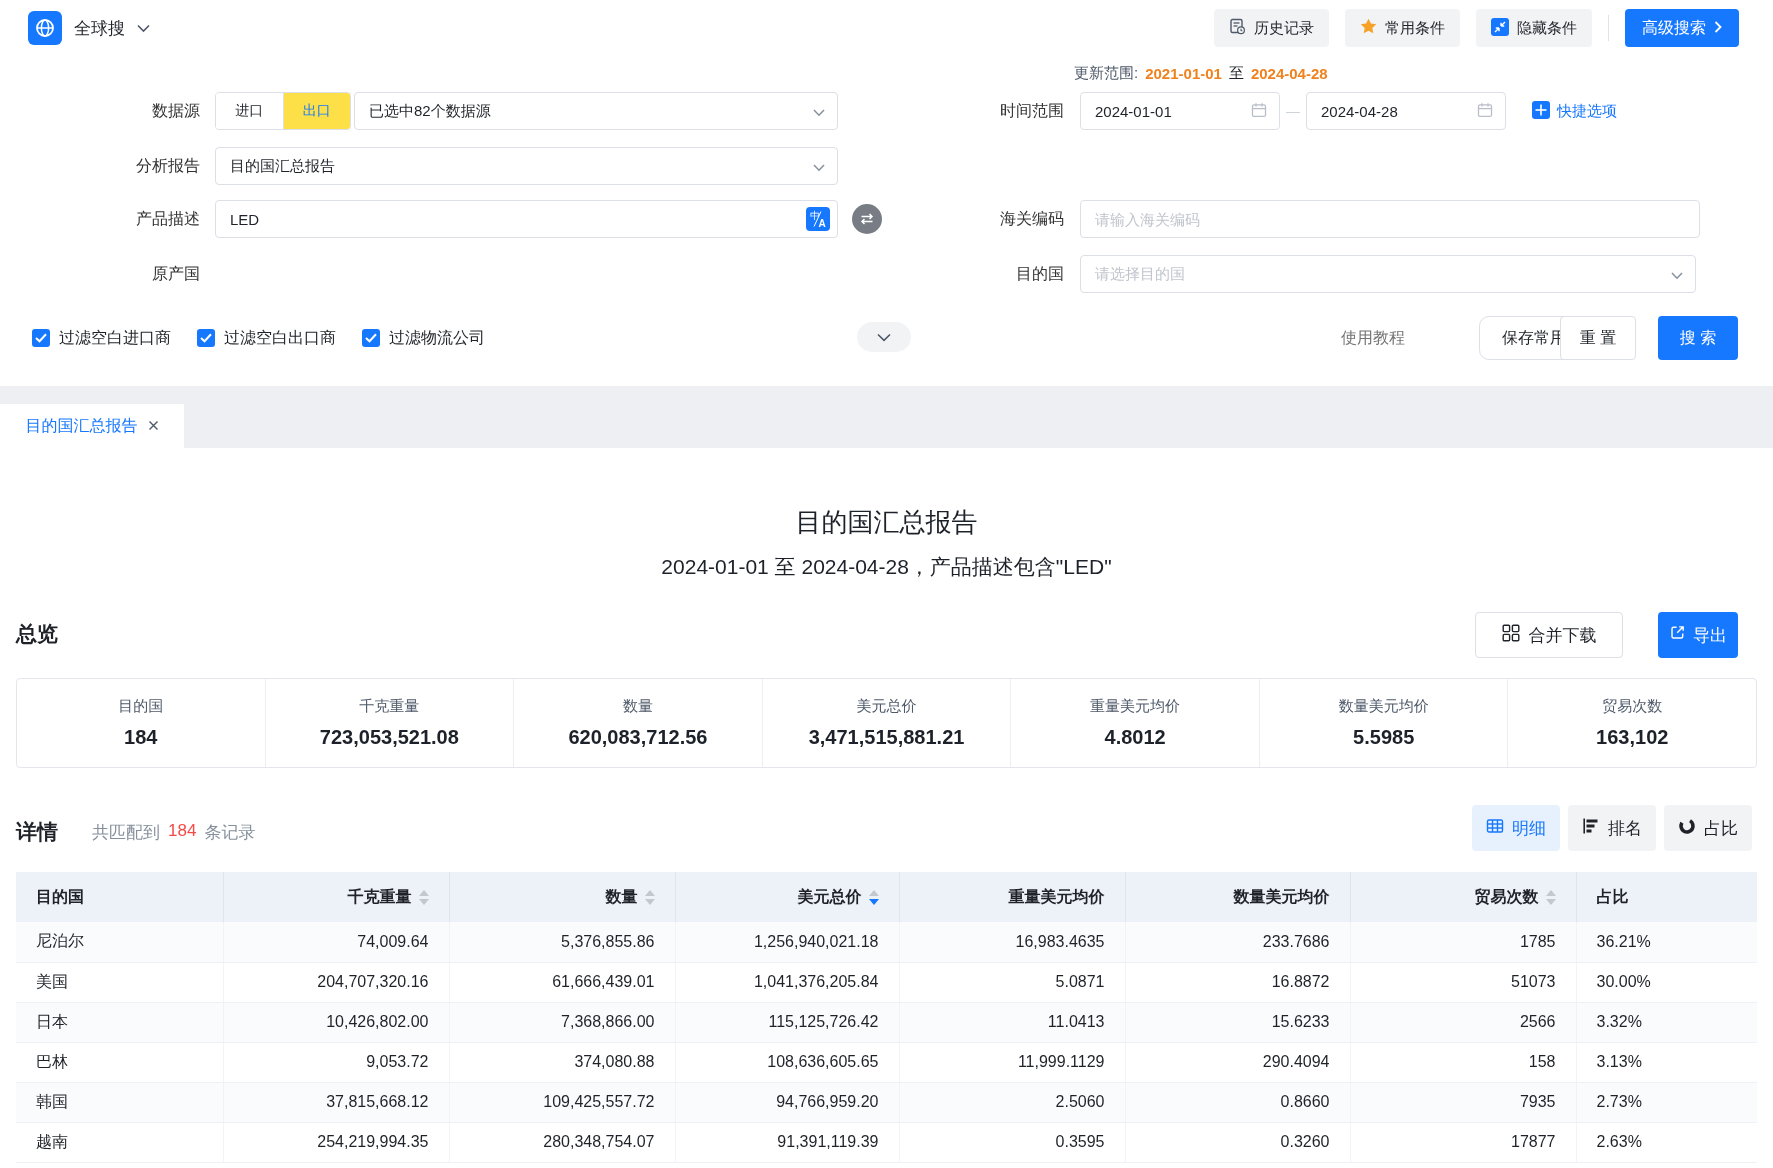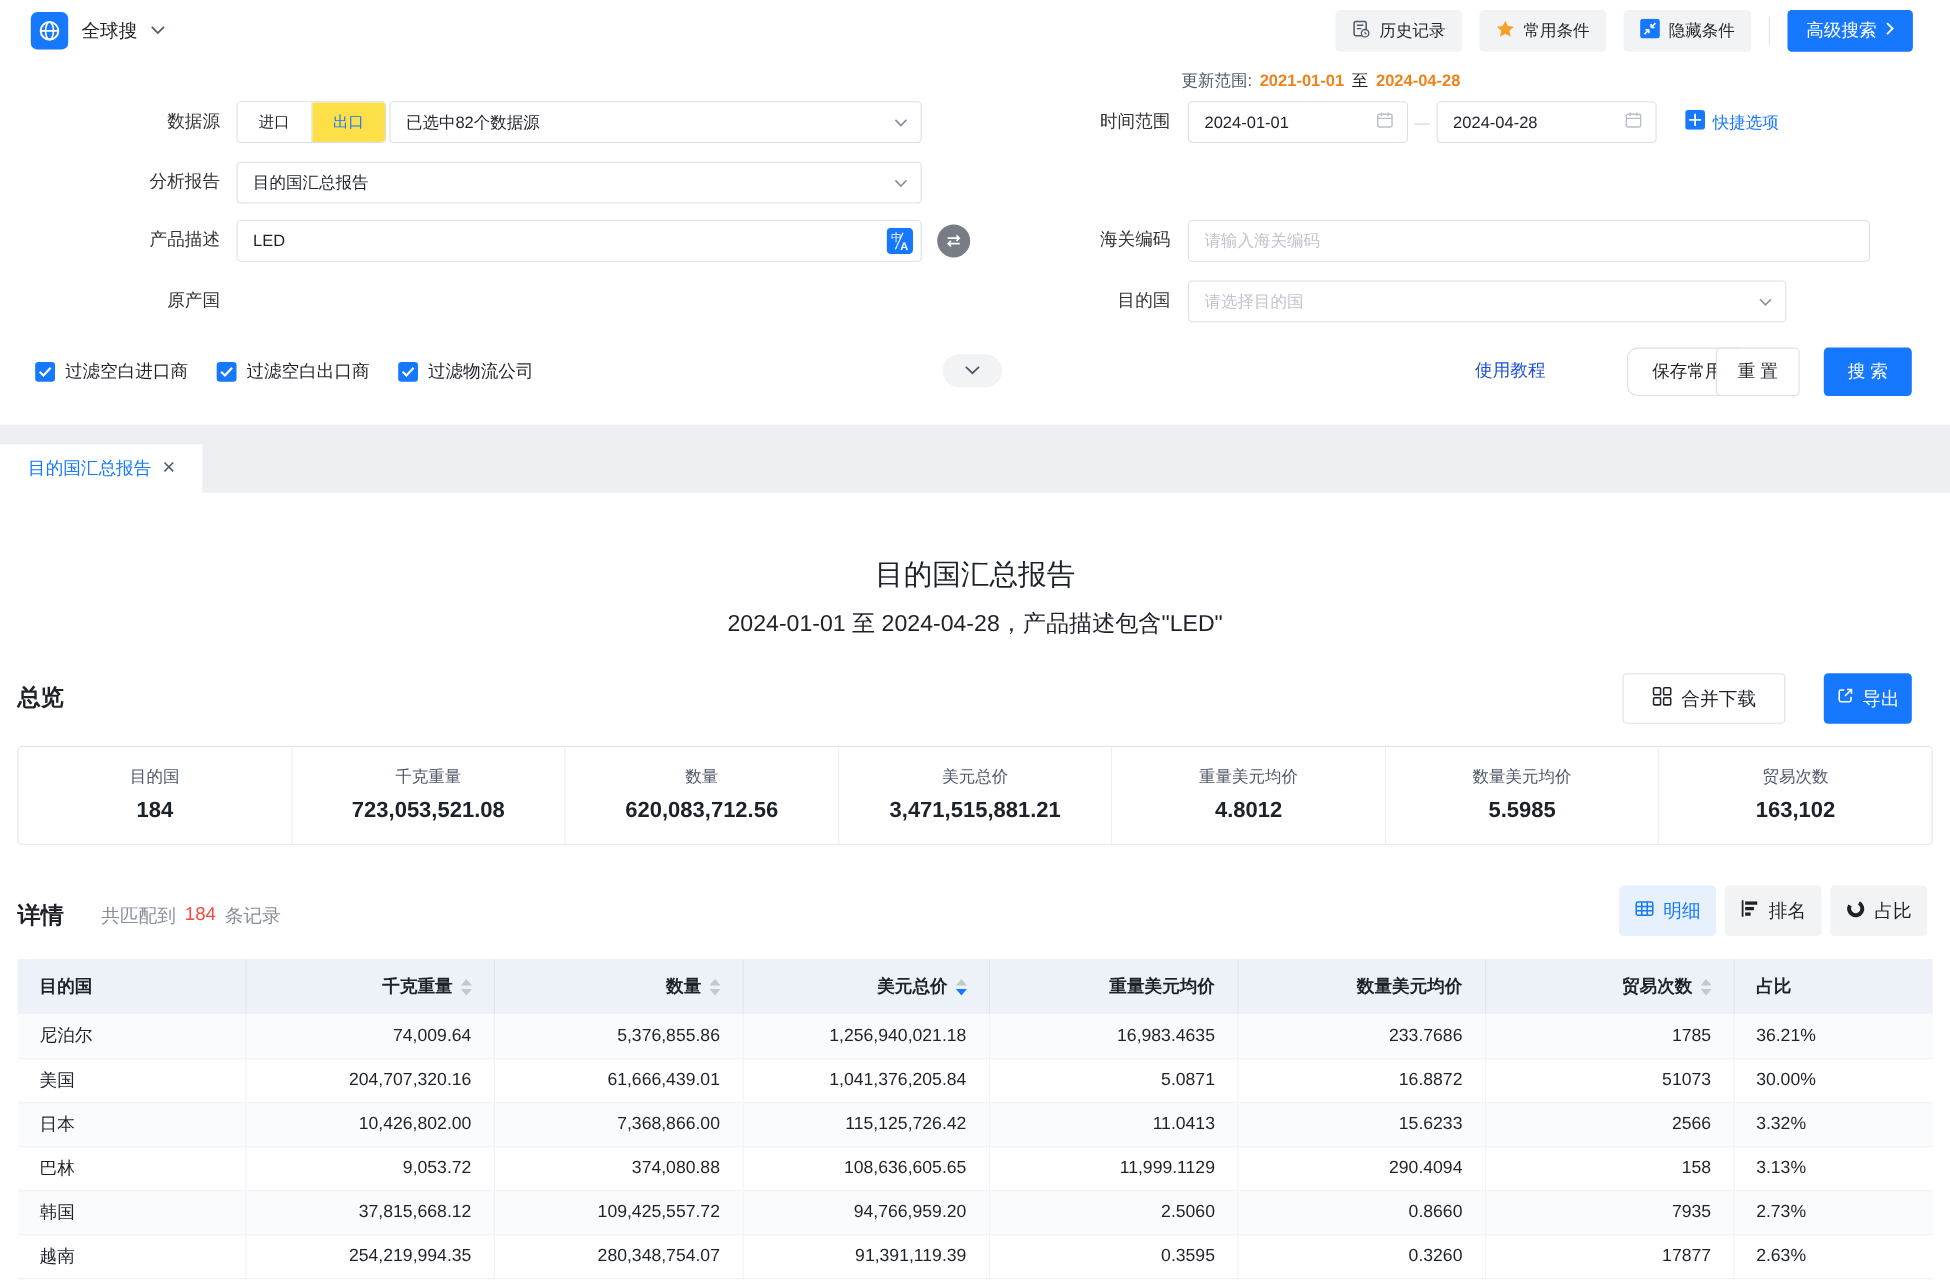--- a/index.html
+++ b/index.html
@@ -33,42 +33,42 @@
   .seg .on { background:#fde047; color:#1677ff;font-family:Liberation Mono, monospace; }
   .seg .off { background:#fff; color:#1f2329; border-right:1px solid #dcdfe6; }
   .dash { color:#cfd3da; line-height:38px; text-align:center; font-size:14px; }
   .quick { display:flex; align-items:center; gap:7px; height:38px; cursor:pointer; }
   .quick span { color:#1677ff; font-size:15px; }
   .cbgroup { display:flex; align-items:center; gap:26px; height:44px; }
   .cbitem { display:flex; align-items:center; gap:9px; cursor:pointer; }
   .cb { width:18px; height:18px; background:#1677ff; border-radius:3px; display:flex; align-items:center; justify-content:center; }
   .cbitem span.t { font-size:16px; color:#1f2329; }
   .pill { width:54px; height:30px; background:#f2f3f5; border-radius:16px; display:flex; align-items:center; justify-content:center; cursor:pointer; }
-  .link { color:#1d4ed8; font-size:16px; cursor:pointer; }
+  .link { color:#737373; font-size:16px; cursor:pointer; }
   .btn { height:44px; display:flex; align-items:center; justify-content:center; font-size:16px; border-radius:4px; cursor:pointer; }
   .btn.ghost { background:#fff; border:1px solid #dcdfe6; color:#1f2329; }
   .btn.blue { background:#1677ff; color:#fff; border:none; }
   .prod-wrap { position:relative;border-radius:18px; }
   .tr-icon { position:absolute; right:8px; top:7px; cursor:pointer; }
   .swap { width:30px; height:30px; border-radius:50%; background:#787d85; display:flex; align-items:center; justify-content:center; cursor:pointer; }
 
   #lbl-source { left:20px; top:36px; }   #seg-toggle { left:215px; top:36px; }
   #src-select { left:354px; top:36px; width:484px; }
   #upd-range  { left:1074px; top:8px; }
   #lbl-time   { left:884px; top:36px; }
   #date-start { left:1080px; top:36px; width:200px; }
   #date-dash  { left:1280px; top:36px; width:26px; }
   #date-end   { left:1306px; top:36px; width:200px; }
   #quick-opt  { left:1532px; top:36px; }
   #lbl-report { left:20px; top:91px; }   #report-select { left:215px; top:91px; width:623px; }
   #lbl-product{ left:20px; top:144px; }  #product-wrap { left:215px; top:144px; width:623px; height:38px; }
   #swap-btn   { left:852px; top:148px; }
   #lbl-hs     { left:884px; top:144px; } #hs-input { left:1080px; top:144px; width:620px; }
   #lbl-origin { left:20px; top:199px; }  #origin-select { left:215px; top:199px; width:623px; }
-  #lbl-dest   { left:884px; top:199px; } #dest-select { left:1080px; top:199px; width:544px; }
+  #lbl-dest   { left:884px; top:199px; } #dest-select { left:1080px; top:199px; width:616px; }
   #filters    { left:32px; top:260px; }
   #collapse-pill { left:857px; top:266px; }
   #tutorial   { left:1341px; top:260px; line-height:44px; }
   #btn-save   { left:1479px; top:260px; width:110px;border-radius:10px; }
   #btn-reset  { left:1560px; top:260px; width:76px; }
   #btn-search { left:1658px; top:260px; width:80px; }
 
   
   .band { position:absolute; top:386px; left:0; width:1773px; height:62px; background:#edeff2; }
   .tab { position:absolute; left:0; bottom:0; width:184px; height:44px; background:#fff; display:flex; align-items:center; justify-content:center; gap:10px; cursor:pointer; }

